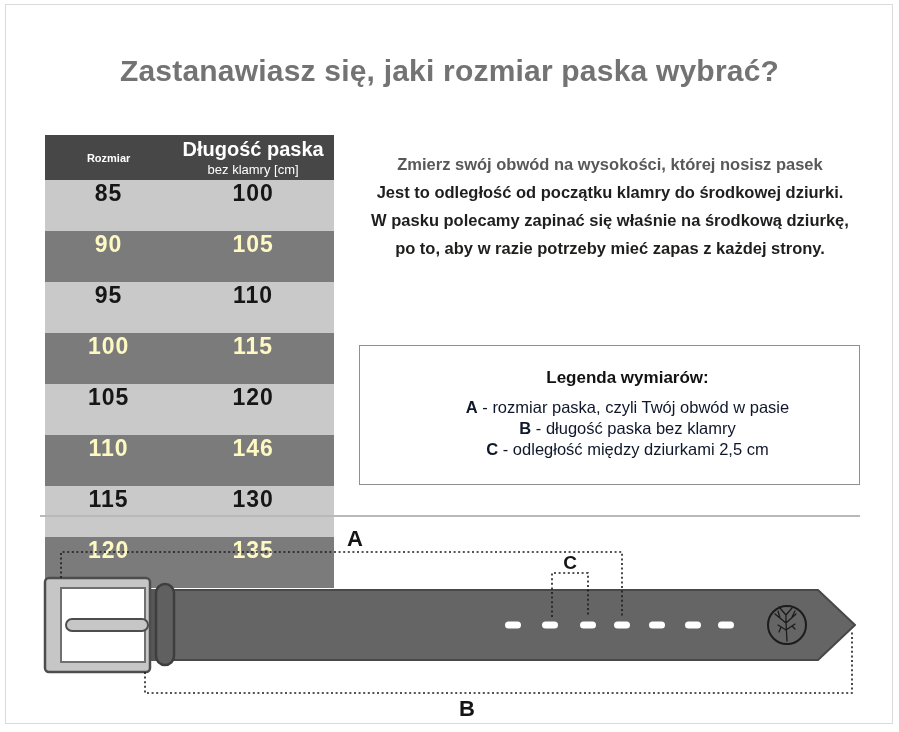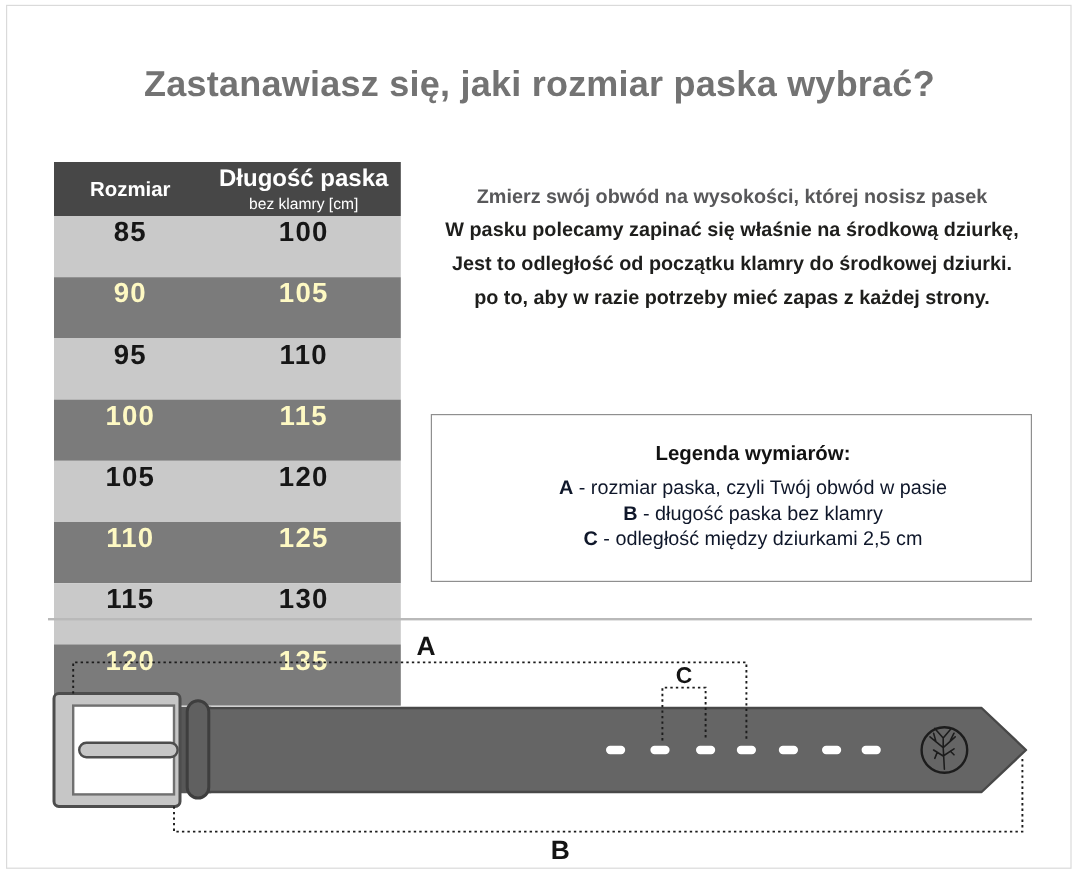--- a/index.html
+++ b/index.html
@@ -12,21 +12,21 @@
     position:absolute; left:5px; top:4px; right:6px; bottom:8px;
     border:1px solid #dadada; pointer-events:none;
   }
   .title {
     position:absolute; left:0; right:0; top:54px; text-align:center;
     font-weight:bold; font-size:30px; color:#737373; letter-spacing:0.2px;
   }
   
   .size-table { position:absolute; left:45px; top:135px; width:289px; }
   .thead { display:flex; background:#474747; color:#ffffff; height:45px; align-items:center; }
-  .th-size { width:44%; text-align:center; font-weight:bold; font-size:17px; }
+  .th-size { width:44%; text-align:center; font-weight:bold; font-size:11px; }
   .th-len  { width:56%; text-align:center; line-height:1.25; }
   .th-len .l1 { font-weight:bold; font-size:20px; }
   .th-len .l2 { font-weight:normal; font-size:13px; }
   .trow { display:flex; height:51px; align-items:flex-start; font-weight:bold; font-size:23px; letter-spacing:1px; }
   .row-light { background:#c9c9c9; color:#161616; }
   .row-dark  { background:#7b7b7b; color:#fef9c3; }
   .td-size { width:44%; text-align:center; }
   .td-len  { width:56%; text-align:center; }
   
   .intro {
@@ -80,36 +80,36 @@
     <div class="trow row-dark">
       <div class="td-size">100</div>
       <div class="td-len">115</div>
     </div>
     <div class="trow row-light">
       <div class="td-size">105</div>
       <div class="td-len">120</div>
     </div>
     <div class="trow row-dark">
       <div class="td-size">110</div>
-      <div class="td-len">125</div>
+      <div class="td-len">146</div>
     </div>
     <div class="trow row-light">
       <div class="td-size">115</div>
       <div class="td-len">130</div>
     </div>
     <div class="trow row-dark">
       <div class="td-size">120</div>
       <div class="td-len">135</div>
     </div>
   </div>
 
   <div class="intro">
     <div class="gray">Zmierz swój obwód na wysokości, której nosisz pasek</div>
+    <div class="dark">Jest to odległość od początku klamry do środkowej dziurki.</div>
     <div class="dark">W pasku polecamy zapinać się właśnie na środkową dziurkę,</div>
-    <div class="dark">Jest to odległość od początku klamry do środkowej dziurki.</div>
     <div class="dark">po to, aby w razie potrzeby mieć zapas z każdej strony.</div>
   </div>
 
   <div class="legend">
     <div class="legend-title">Legenda wymiarów:</div>
     <div class="legend-item">
       <b>A</b>
       <span>- rozmiar paska, czyli Twój obwód w pasie</span>
     </div>
     <div class="legend-item">

